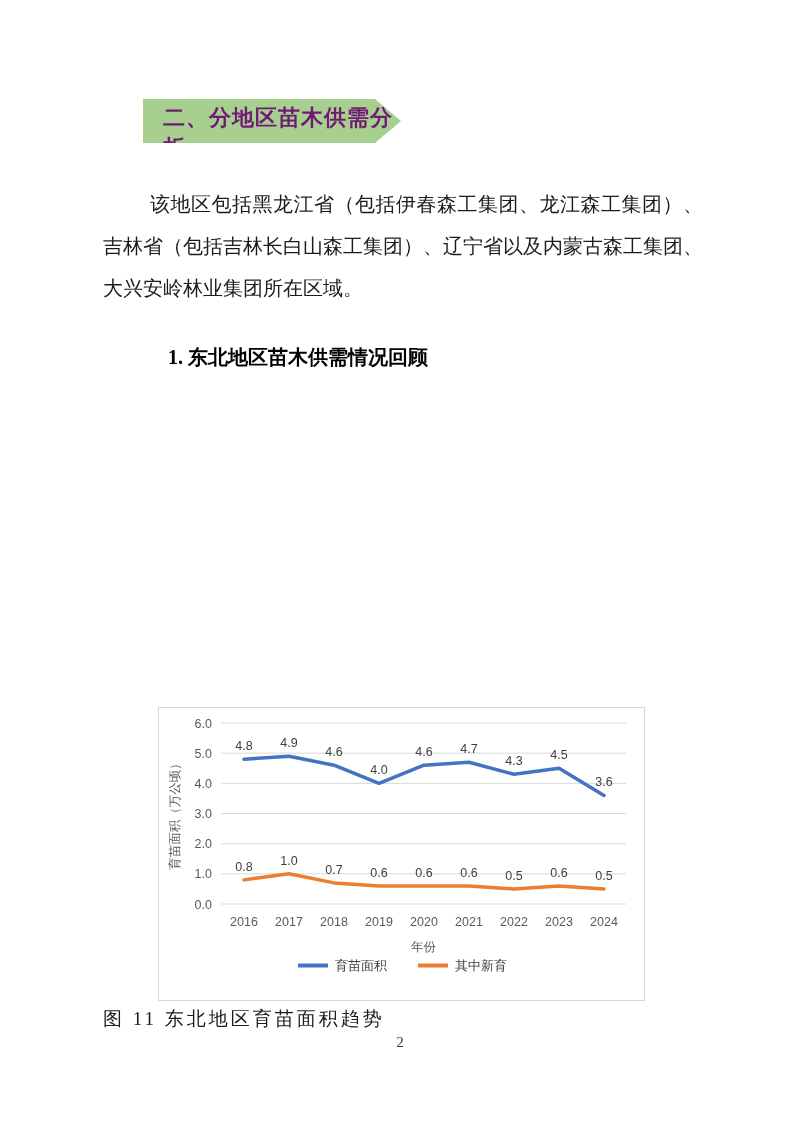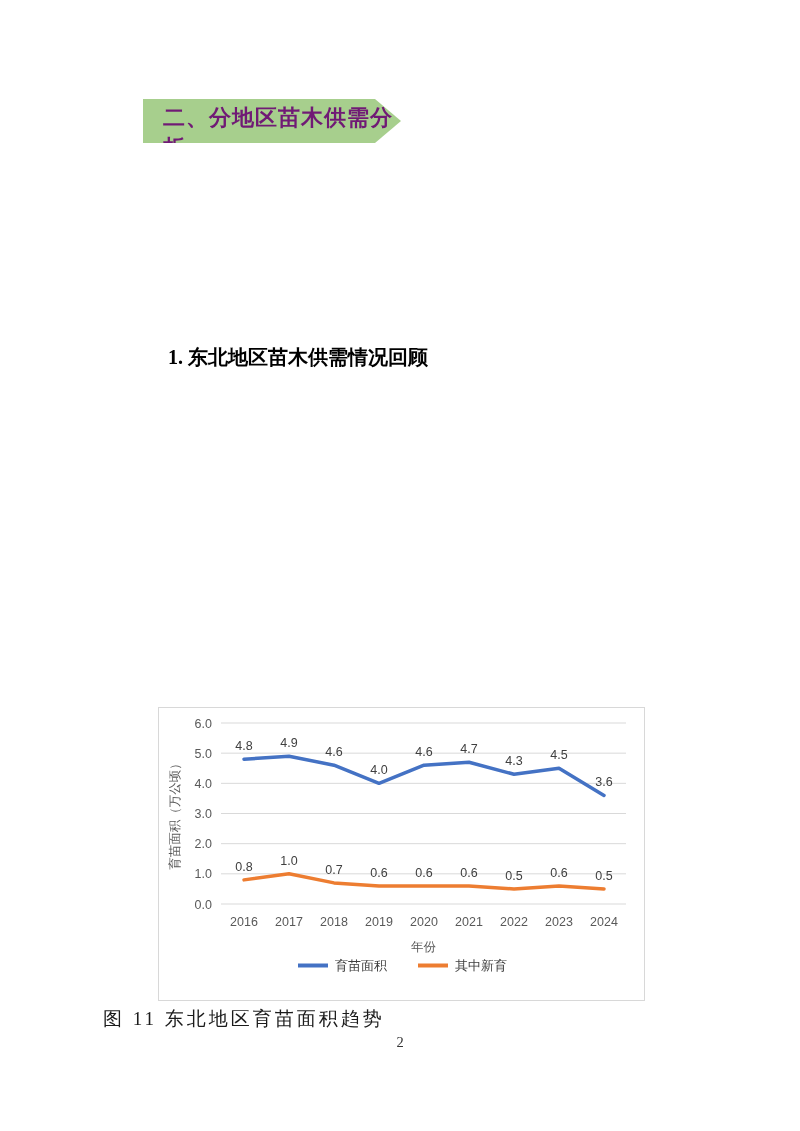--- a/index.html
+++ b/index.html
@@ -82,20 +82,21 @@
 </head>
 <body>
 
 <div class="page">
 
   <div class="banner banner-l1">
     <span>二、分地区苗木供需分析</span>
   </div>
 
 
+  <p class="body-text indent para-intro">该地区包括黑龙江省（包括伊春森工集团、龙江森工集团）、吉林省（包括吉林长白山森工集团）、辽宁省以及内蒙古森工集团、大兴安岭林业集团所在区域。</p>
 
   <h3 class="sub-heading">1. 东北地区苗木供需情况回顾</h3>
 
 
   <figure class="chart-figure">
     <div class="chart-box">
       <svg id="chart-svg" width="485" height="292" viewBox="0 0 485 292" xmlns="http://www.w3.org/2000/svg">
           <line x1="62" y1="196" x2="467" y2="196" stroke="#d9d9d9" stroke-width="1"></line>
           <text x="53" y="200.5" text-anchor="end" class="ax">0.0</text>
           <line x1="62" y1="165.83333333333334" x2="467" y2="165.83333333333334" stroke="#d9d9d9" stroke-width="1"></line>

